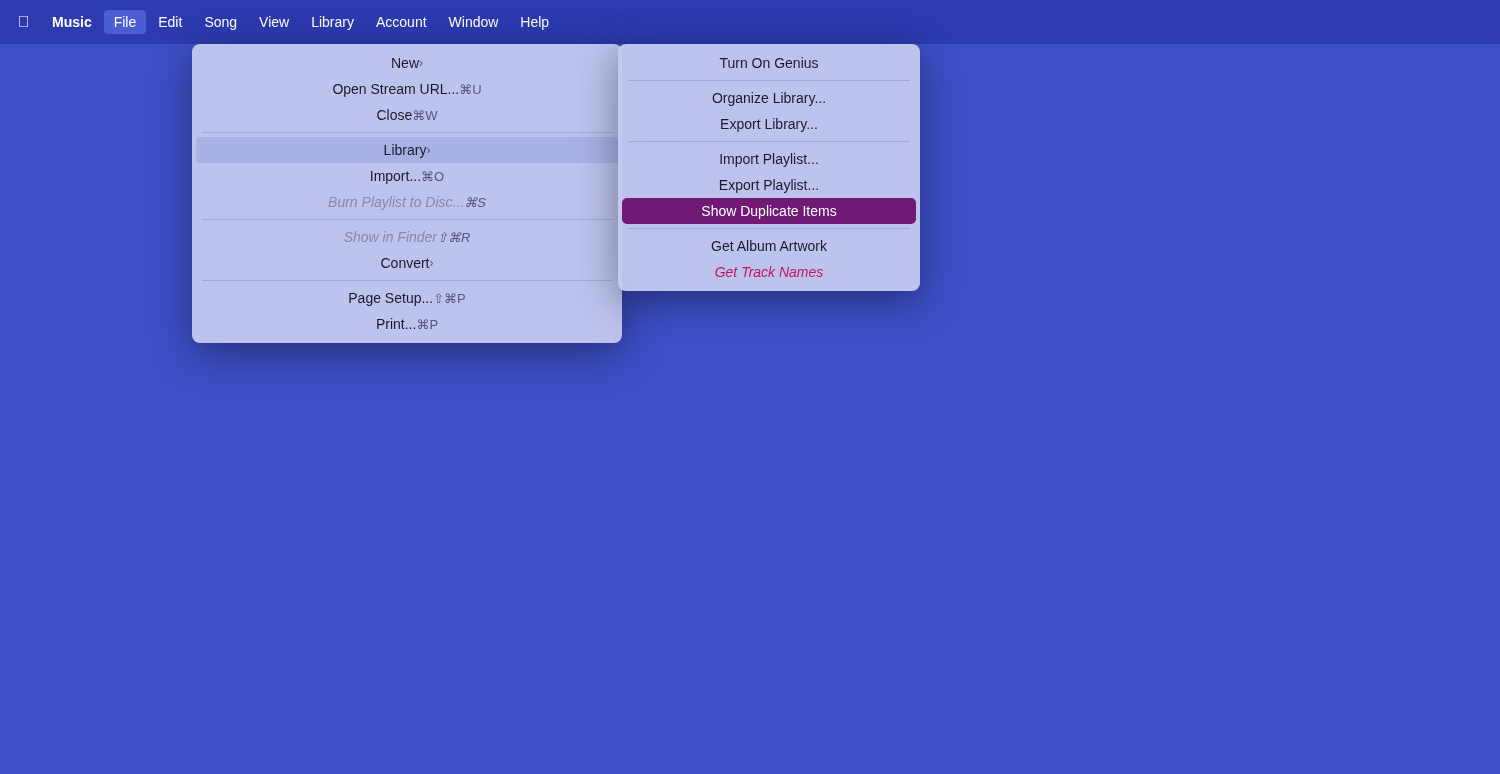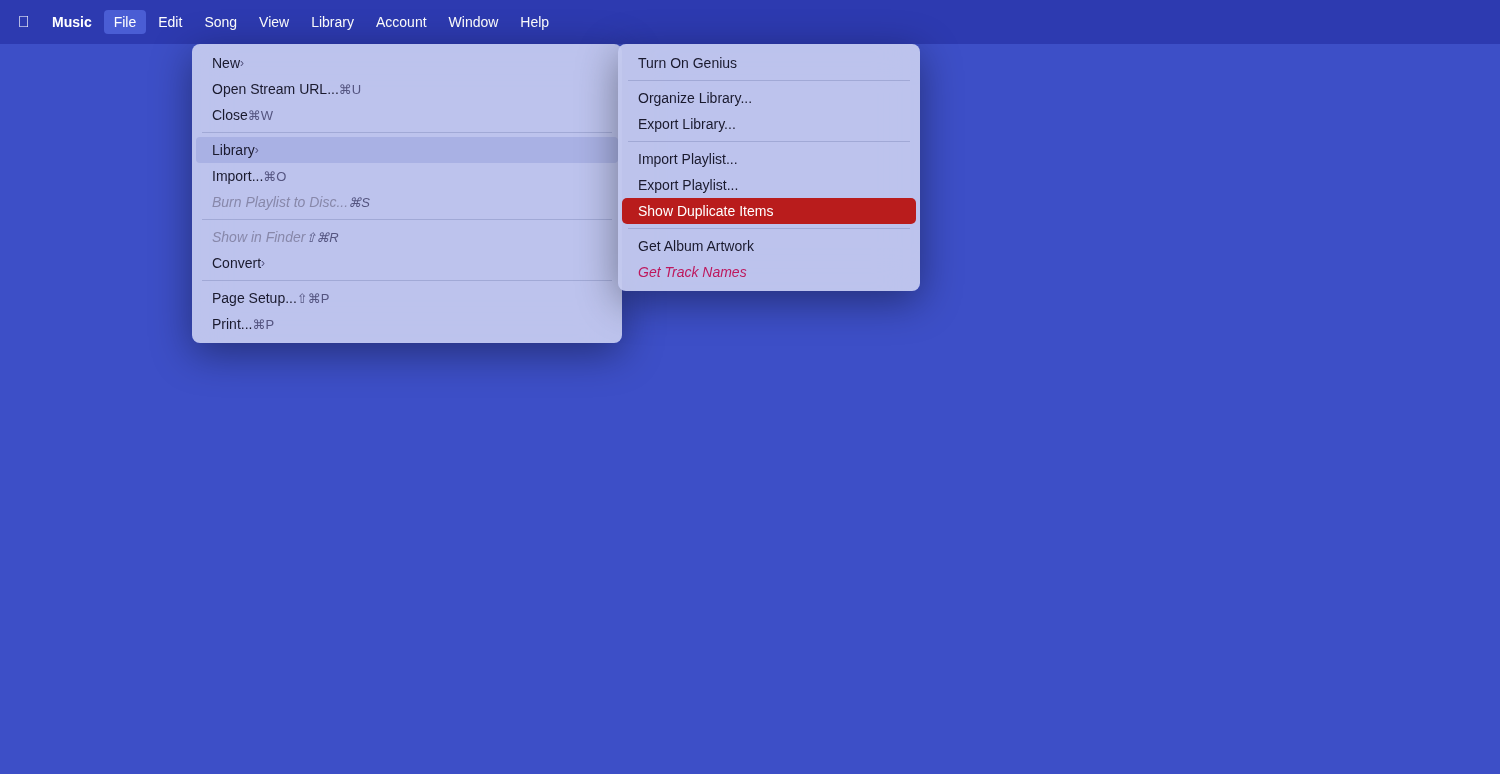--- a/index.html
+++ b/index.html
@@ -57,21 +57,21 @@
       background-color: rgba(200, 205, 240, 0.92);
       backdrop-filter: blur(20px);
       border-radius: 8px;
       padding: 6px 0;
       box-shadow: 0 10px 40px rgba(0,0,0,0.4);
     }
 
     .menu-item {
       display: flex;
       align-items: center;
-      justify-content: flex-start;
+      justify-content: center;
       padding: 5px 16px;
       font-size: 14px;
       color: #1a1a2e;
       cursor: default;
       border-radius: 4px;
       margin: 0 4px;
     }
 
     .menu-item.highlighted {
       background-color: rgba(150, 160, 220, 0.5);
@@ -116,21 +116,21 @@
 
     .library-submenu .menu-item {
       color: #1a1a2e;
     }
 
     .library-submenu .menu-item.disabled {
       color: #be185d;
     }
 
     .library-submenu .menu-item.selected {
-      background-color: #b91c1c;
+      background-color: #701a75;
       color: white;
       border-radius: 5px;
       padding-left: 16px;
     }
   </style>
 </head>
 <body>
 
 <div class="menubar">
   <div class="apple-icon"></div>

